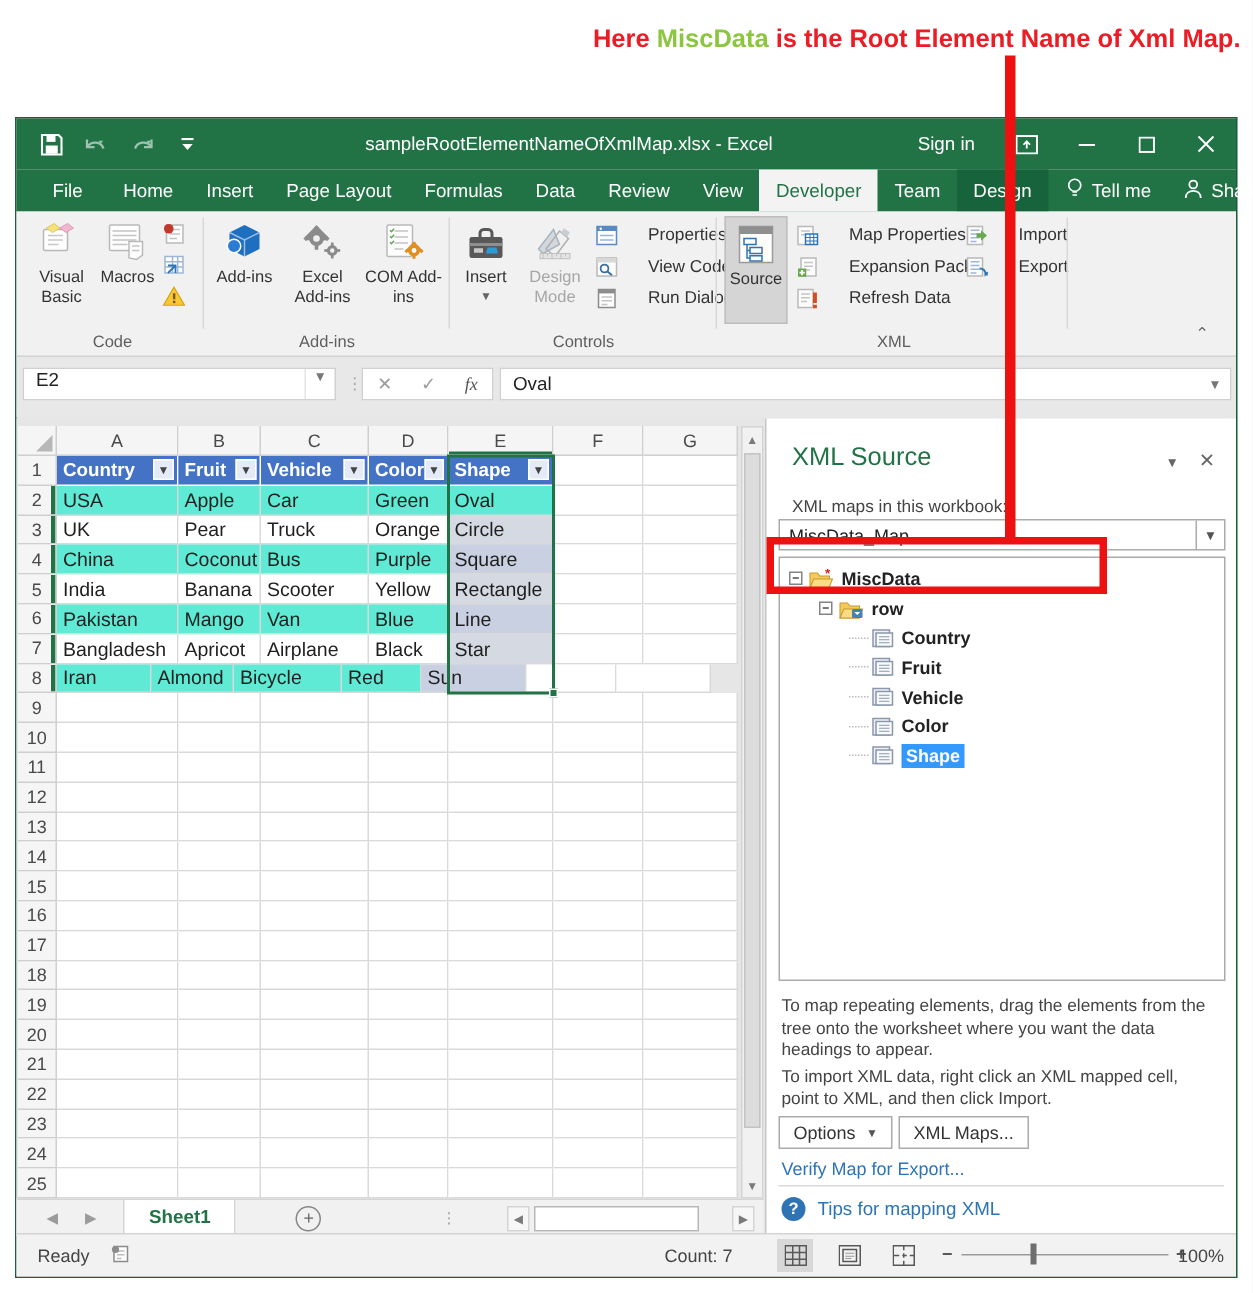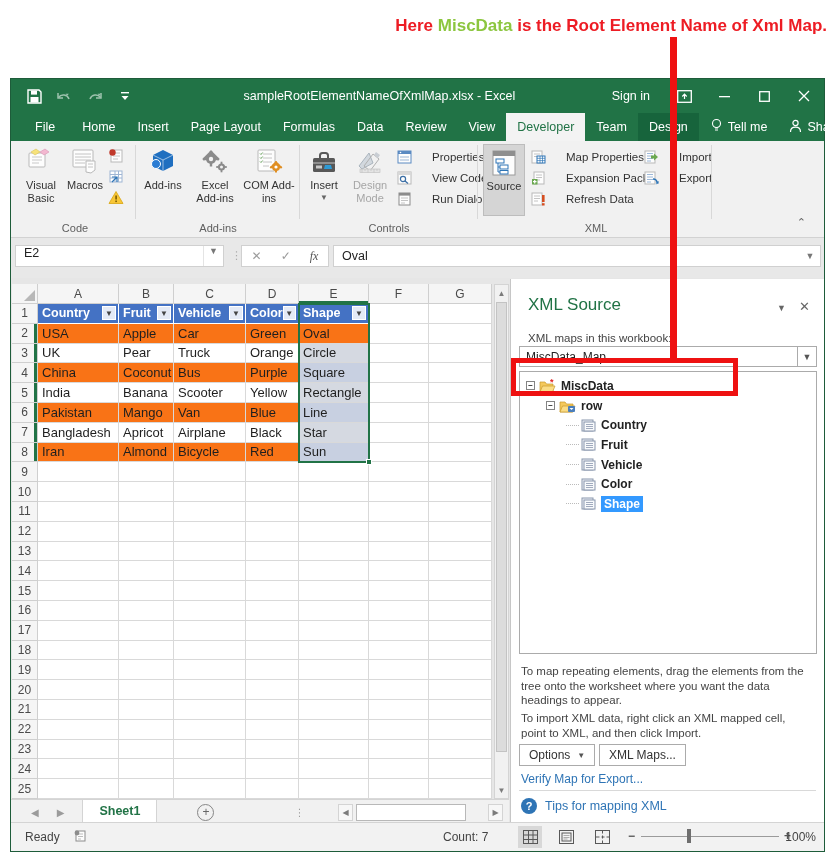--- a/index.html
+++ b/index.html
@@ -61,21 +61,21 @@
   
   .grid { position:absolute; left:1px; top:5px; width:482px; }
   .grow { display:flex; }
   .ghead { height:20px; background:#f5f5f5; border-right:1px solid #cfcfcf; border-bottom:1px solid #cfcfcf; font-size:12px; color:#4a4a4a; display:flex; align-items:center; justify-content:center; position:relative; }
   .ghead.rowh { justify-content:center; }
   .ghead.sel-col { box-shadow:inset 0 -2px 0 #217346; }
   .ghead.sel-row { box-shadow:inset -3px 0 0 #217346; }
   .corner { position:relative; }
   .corner .tri { position:absolute; right:2px; bottom:2px; width:0; height:0; border-left:11px solid transparent; border-bottom:11px solid #b8b8b8; }
   .gcell { background:#fff; border-right:1px solid #d9d9d9; border-bottom:1px solid #d9d9d9; font-size:13px; color:#1f1f1f; display:flex; align-items:center; padding-left:4px; overflow:hidden; white-space:nowrap; }
-  .gcell.band { background:#f97316; }
+  .gcell.band { background:#5eead4; }
   .gcell.selw { background:#d5d9e1; }
   .gcell.selb { background:#c8d0e1; }
   .gcell.th { background:#4472c4; color:#fff; font-weight:700; font-size:12.5px; border-right:1px solid #fff; border-bottom:1px solid #fff; padding-right:2px; }
   .filterbtn { margin-left:auto; width:14px; height:14px; background:#e4eaf6; border:1px solid #fff; color:#444; font-size:8px; display:flex; align-items:center; justify-content:center; }
   .sel-overlay { position:absolute; border:2px solid #217346; pointer-events:none; z-index:5; }
   .sel-handle { position:absolute; right:-4px; bottom:-4px; width:6px; height:6px; background:#217346; border:1px solid #fff; }
 
   
   .vscroll { position:absolute; left:483px; top:5px; width:15px; height:515px; background:#f1f1f1; border:1px solid #d4d4d4; }
   .vs-arrow { height:16px; display:flex; align-items:center; justify-content:center; color:#7b7b7b; font-size:8px; }
@@ -578,21 +578,21 @@
           <div class="gcell" style="width: 81px; height: 19.8px;">Bangladesh</div>
           <div class="gcell" style="width: 55px; height: 19.8px;">Apricot</div>
           <div class="gcell" style="width: 72px; height: 19.8px;">Airplane</div>
           <div class="gcell" style="width: 53px; height: 19.8px;">Black</div>
           <div class="gcell selw" style="width: 70px; height: 19.8px;">Star</div>
           <div class="gcell" style="width: 60px; height: 19.8px;"></div>
           <div class="gcell" style="width: 63px; height: 19.8px;"></div>
         </div>
         <div class="grow" style="height: 19.8px;">
           <div class="ghead rowh sel-row" style="width: 26px; height: 19.8px;">8</div>
-          <div class="gcell band" style="width: 81px; height: 19.8px;">Iran</div>
+          <div class="gcell band" style="width: 63px; height: 19.8px;">Iran</div>
           <div class="gcell band" style="width: 55px; height: 19.8px;">Almond</div>
           <div class="gcell band" style="width: 72px; height: 19.8px;">Bicycle</div>
           <div class="gcell band" style="width: 53px; height: 19.8px;">Red</div>
           <div class="gcell selb" style="width: 70px; height: 19.8px;">Sun</div>
           <div class="gcell" style="width: 60px; height: 19.8px;"></div>
           <div class="gcell" style="width: 63px; height: 19.8px;"></div>
         </div>
         <div class="grow" style="height: 19.8px;">
           <div class="ghead rowh" style="width: 26px; height: 19.8px;">9</div>
           <div class="gcell" style="width: 81px; height: 19.8px;"></div>

